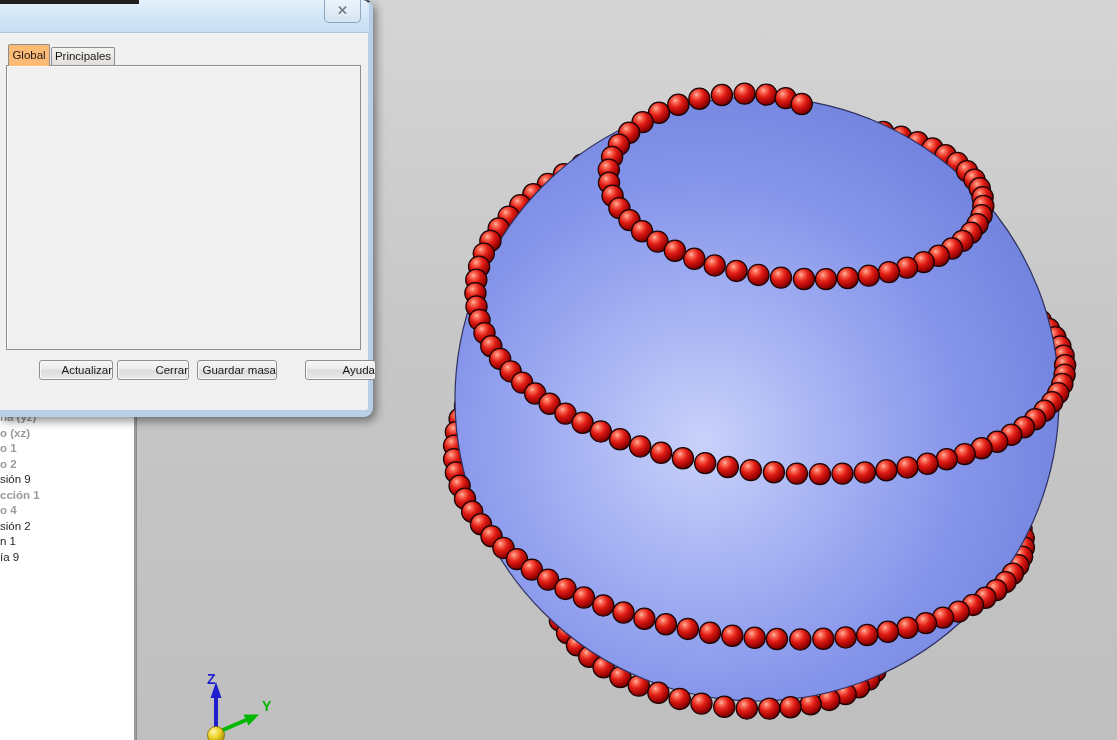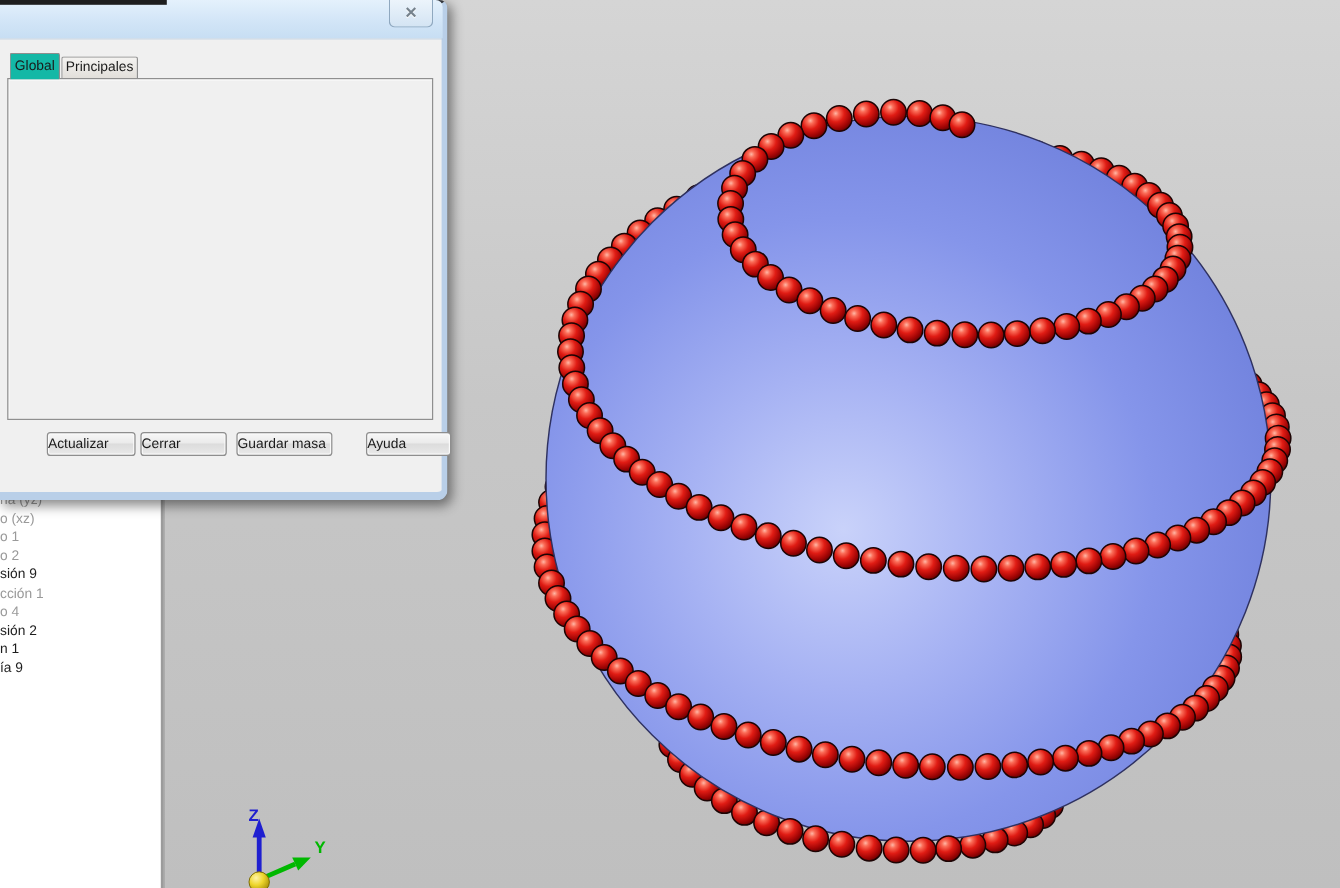--- a/index.html
+++ b/index.html
@@ -13,21 +13,21 @@
               border-left:1px solid #8a8a8a; }
   #scene { position:absolute; left:0; top:0; z-index:5; }
   .bead { fill:url(#beadG); stroke:#1c0404; stroke-width:1.25; }
 
   
   .left-panel { position:absolute; left:0; top:0; width:136px; height:740px;
                 background:#ffffff; border-right:2px solid #9b9b9b; z-index:10; }
   .tree { padding-top:410px; }
   .tree-item { height:15.5px; line-height:15.5px; font-size:11.5px; color:#1d1d1d;
                white-space:nowrap; overflow:hidden; }
-  .tree-item.muted { color:#9a9a9a; }
+  .tree-item.muted { color:#9a9a9a;font-weight:bold; }
 
   
   .dialog { position:absolute; left:0; top:0; width:373px; height:417px; z-index:30;
             background:#f0f0f0;
             border-top:3px solid #32363c;
             border-right:5px solid #b9cfe8;
             border-bottom:7px solid #b9cfe8;
             border-radius:0 7px 9px 0;
             box-shadow:3px 4px 10px rgba(0,0,0,.45); }
   .top-strip { position:absolute; left:0; top:0; width:139px; height:4px;
@@ -37,21 +37,21 @@
                border-bottom:1px solid #b0c6dc; border-radius:0 6px 0 0; }
   .close-btn { position:absolute; top:0; right:8px; width:37px; height:23px;
                background:linear-gradient(#ecf4fb,#d4e4f3);
                border:1px solid #8fa8bf; border-top:none; border-radius:0 0 5px 5px;
                text-align:center; line-height:21px; font-size:13px; font-weight:bold;
                color:#76828c; text-shadow:0 1px 0 #ffffff; cursor:default; }
 
   .tab { position:absolute; font-size:11.5px; color:#1a1a1a; text-align:center;
          border:1px solid #8e8e8e; border-bottom:none; border-radius:2px 2px 0 0; }
   .tab.active { left:8px; top:41px; width:42px; height:22px; line-height:20px;
-                background:#14b8a6; z-index:3; }
+                background:#fdba74; z-index:3; }
   .tab.inactive { left:51px; top:44px; width:64px; height:19px; line-height:17px;
                   background:linear-gradient(#f4f3f1,#e1ded9); }
   .tab-page { position:absolute; left:6px; top:62px; width:355px; height:285px;
               border:1px solid #8f8f8f; background:#f0f0f0;
               box-shadow:inset 1px 1px 0 #fbfbfb; z-index:2; }
 
   .lbl { position:absolute; font-size:11.5px; color:#1c1c1c; white-space:nowrap; }
   .field { position:absolute; height:20px; background:#ffffff; border:1px solid #abadb3;
            font-size:11.5px; color:#111; line-height:18px; padding-left:4px;
            white-space:nowrap; overflow:hidden; }
@@ -65,21 +65,21 @@
   .checkbox { position:absolute; width:13px; height:13px; background:#fff;
               border:1px solid #8b9bac; box-shadow:inset 1px 1px 2px #dfe9f1; }
   .checkbox.dim { border-color:#b4bfc9; }
 
   .sym { position:absolute; font-size:11px; font-weight:bold; color:#000; }
   .dot { position:absolute; width:12px; height:12px; border-radius:50%; }
   .dot.green { background:radial-gradient(circle at 35% 30%, #9cf09c, #22b322 55%, #067d06); }
   .dot.red   { background:radial-gradient(circle at 35% 30%, #f58d8d, #cc1111 55%, #7a0202); }
 
   .btn { position:absolute; top:357px; height:20px; font-size:11.5px; color:#1a1a1a;
-         text-align:left; line-height:18px; border:1px solid #8e8e8e; border-radius:3px;
+         text-align:right; line-height:18px; border:1px solid #8e8e8e; border-radius:3px;
          background:linear-gradient(#f7f7f7,#ebebeb 45%,#dcdcdc 50%,#e9e9e9);
          box-shadow:inset 0 0 0 1px #fafafa; cursor:default; }
 </style>
 </head>
 <body>
 
 <div id="stage">
 
   <div class="viewport"></div>
 

